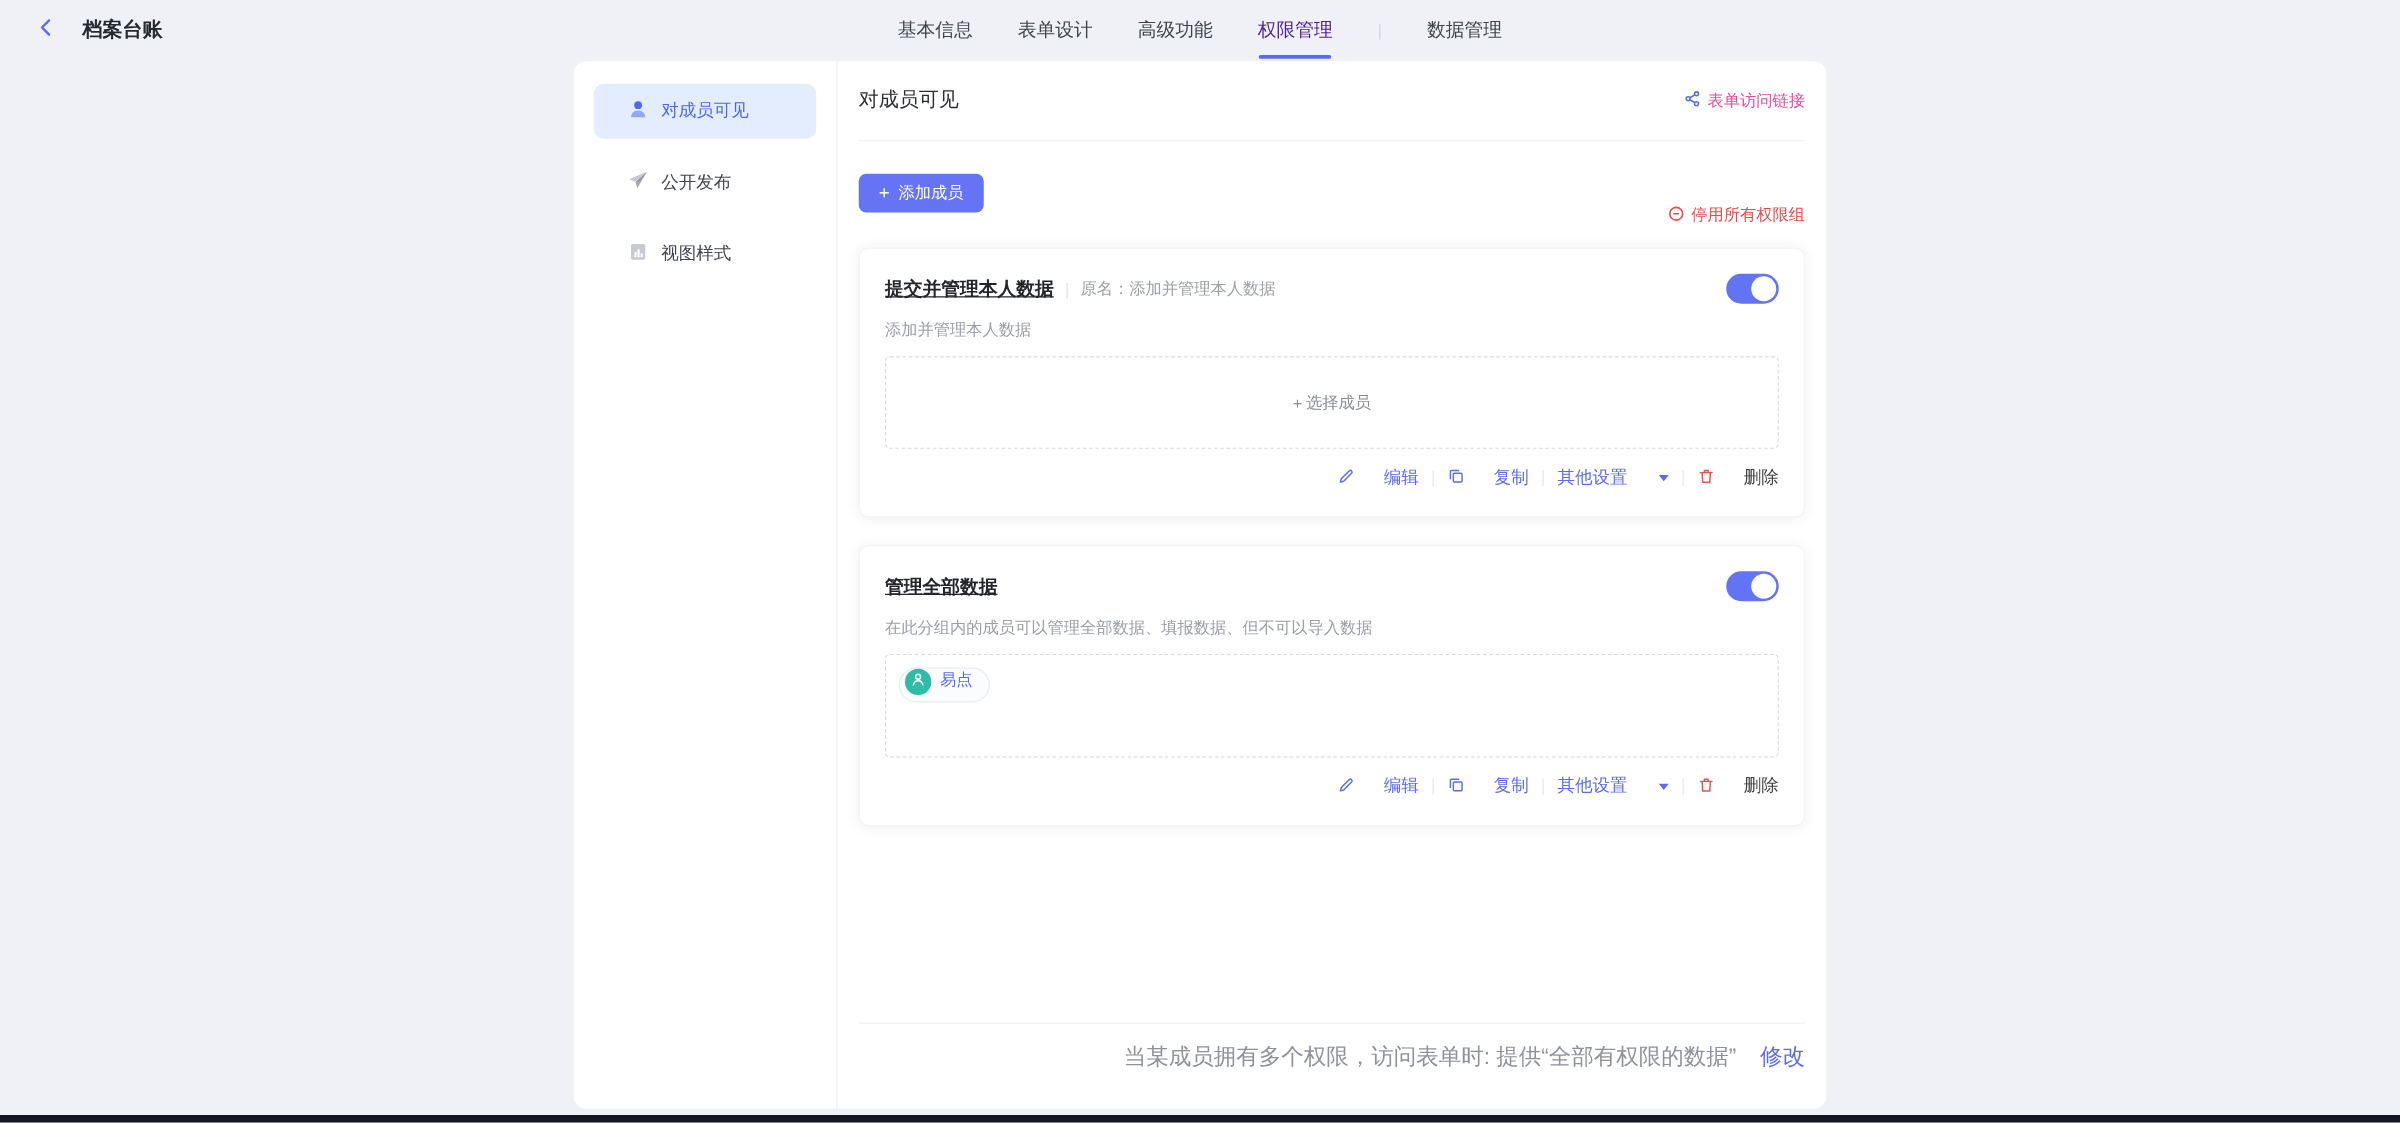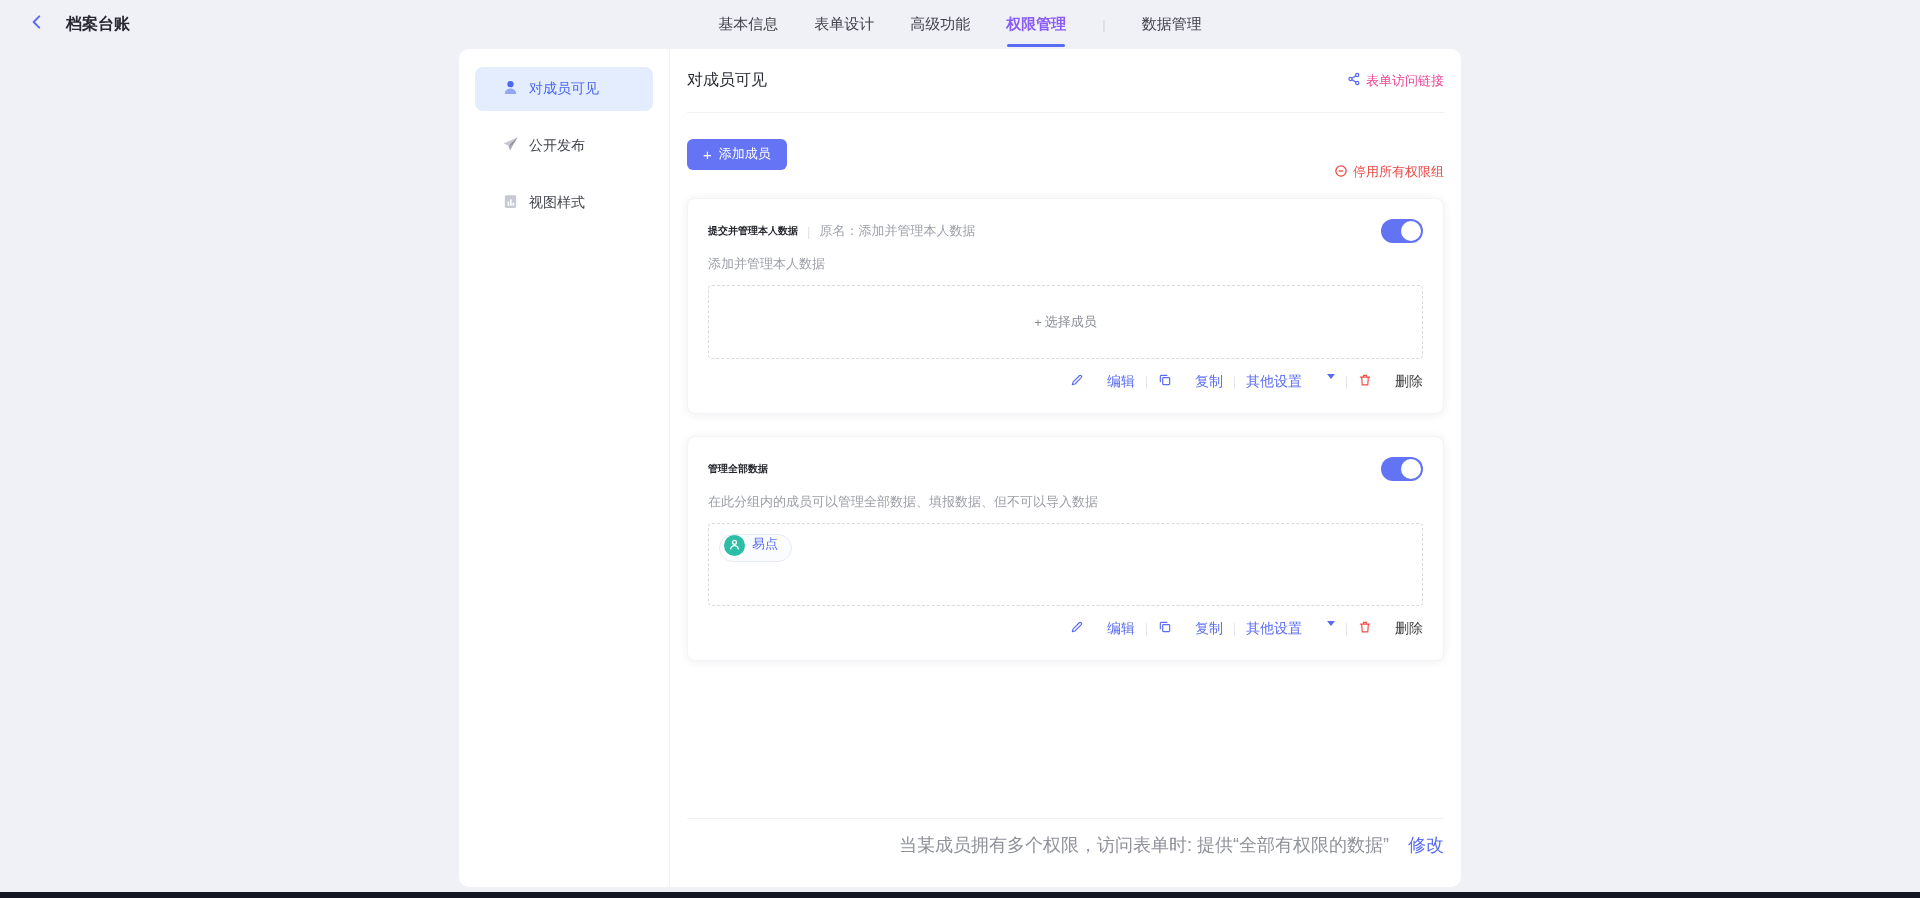--- a/index.html
+++ b/index.html
@@ -9,21 +9,21 @@
     background:#eff1f7;
     font-family:"Liberation Sans","DejaVu Sans",sans-serif;
     color:#3a3c43;
   }
   
   .topbar { position:absolute; top:0; left:0; right:0; height:48px; display:flex; }
   .back-btn { position:absolute; left:28px; top:15px; width:18px; height:18px; cursor:pointer; display:flex; align-items:center; justify-content:center; }
   .page-title { position:absolute; left:66px; top:0; height:48px; display:flex; align-items:center; font-size:16px; font-weight:600; color:#272930; white-space:nowrap; }
   .tabs { margin:0 auto; display:flex; align-items:center; gap:36px; height:48px; }
   .tab { position:relative; height:48px; display:flex; align-items:center; font-size:15px; color:#40434b; cursor:pointer; white-space:nowrap; }
-  .tab.active { color:#8b5cf6; font-weight:700; }
+  .tab.active { color:#4c1d95; font-weight:400; }
   .tab.active::after { content:""; position:absolute; left:1px; right:1px; bottom:1px; height:3px; border-radius:2px; background:#5a6cf3; }
   .tab-divider { color:#d3d5dc; font-size:13px; }
   
   .panel { position:absolute; left:459px; top:49px; width:1002px; height:838px; background:#fff; border-radius:10px; display:flex; }
   
   .sidebar { width:211px; flex-shrink:0; border-right:1px solid #eef0f4; padding:18px 16px 0 16px; }
   .side-item { height:44px; border-radius:8px; display:flex; align-items:center; padding-left:27px; gap:10px; margin-bottom:13px; font-size:14px; color:#42454d; cursor:pointer; white-space:nowrap; }
   .side-item.active { background:#e3edfd; color:#4c66f1; font-weight:500; }
   .side-item svg { flex-shrink:0; }
   
@@ -33,34 +33,34 @@
   .access-link { display:flex; align-items:center; gap:5px; font-size:13px; color:#ec4899; cursor:pointer; }
   .toolbar { margin-top:14px; flex-shrink:0; display:flex; align-items:center; justify-content:space-between; }
   .add-btn { height:31px; padding:0 16px; border:none; border-radius:6px; background:#6574f4; color:#fff; font-size:13px; display:flex; align-items:center; gap:7px; cursor:pointer; font-family:inherit; }
   .add-btn .plus { font-size:15px; line-height:1; }
   .disable-link { display:flex; align-items:center; gap:5px; font-size:13px; color:#e84a45; cursor:pointer;margin-top:36px; }
   
   .cards { margin-top:17px; display:flex; flex-direction:column; gap:22px; }
   .card { background:#fff; border:1px solid #f4f4f8; border-radius:8px; box-shadow:0 1px 10px rgba(40,45,90,.07); padding:20px 20px 22px; }
   .card-head { display:flex; align-items:center; justify-content:space-between; height:24px; }
   .g-title-wrap { display:flex; align-items:center; gap:9px; }
-  .g-title { font-size:10px; font-weight:700; color:#23252b; white-space:nowrap; }
+  .g-title { font-size:15px; font-weight:700; color:#23252b; white-space:nowrap;text-decoration:underline; }
   .g-divider { color:#e0e1e7; font-size:13px; }
   .g-orig { font-size:13px; color:#9da0a8; white-space:nowrap; }
   .toggle { position:relative; width:42px; height:24px; border-radius:12px; background:#6273f4; cursor:pointer; flex-shrink:0; }
   .toggle .knob { position:absolute; top:2px; right:2px; width:20px; height:20px; border-radius:50%; background:#fff; }
   .g-desc { margin-top:12px; font-size:13px; color:#9b9ea6; }
   .select-box { margin-top:12px; border:1px dashed #d8dae2; border-radius:4px; }
   .select-box.empty { height:74px; display:flex; align-items:center; justify-content:center; gap:3px; font-size:13px; color:#8a8d96; cursor:pointer; }
   .select-box.filled { height:83px; padding:10px; cursor:pointer; }
   .member-chip { display:inline-flex; align-items:flex-start; height:28px; border-radius:14px; background:#fbfcfe; border:1px solid #e9ebf2; padding:0 13px 0 4px; gap:7px; cursor:pointer; }
   .chip-avatar { width:21px; height:21px; border-radius:50%; background:#2cbda6; display:flex; align-items:center; justify-content:center; }
   .chip-name { font-size:13px; color:#5a6cf3; }
   .card-actions { margin-top:14px; display:flex; align-items:center; justify-content:flex-end; font-size:14px; }
-  .action { display:flex; gap:23px; color:#5a6cf3; cursor:pointer; white-space:nowrap; }
+  .action { display:flex; align-items:center; gap:23px; color:#5a6cf3; cursor:pointer; white-space:nowrap; }
   .action.danger { color:#404040; }
   .caret-down { width:0; height:0; border-left:4px solid transparent; border-right:4px solid transparent; border-top:5px solid #5a6cf3; margin-left:2px; margin-top:1px; }
   .act-sep { width:1px; height:13px; background:#e6e7ed; margin:0 11px; }
   .spacer { flex:1; }
   
   .panel-footer { flex-shrink:0; border-top:1px solid #f0f1f5; padding:14px 0 30px; display:flex; align-items:center; justify-content:flex-end; gap:19px; font-size:18px; }
   .footer-note { color:#8f929a; }
   .footer-link { color:#5a6cf3; cursor:pointer; }
   
   .bottom-strip { position:absolute; left:0; right:0; bottom:0; height:6px; background:#141624; }

